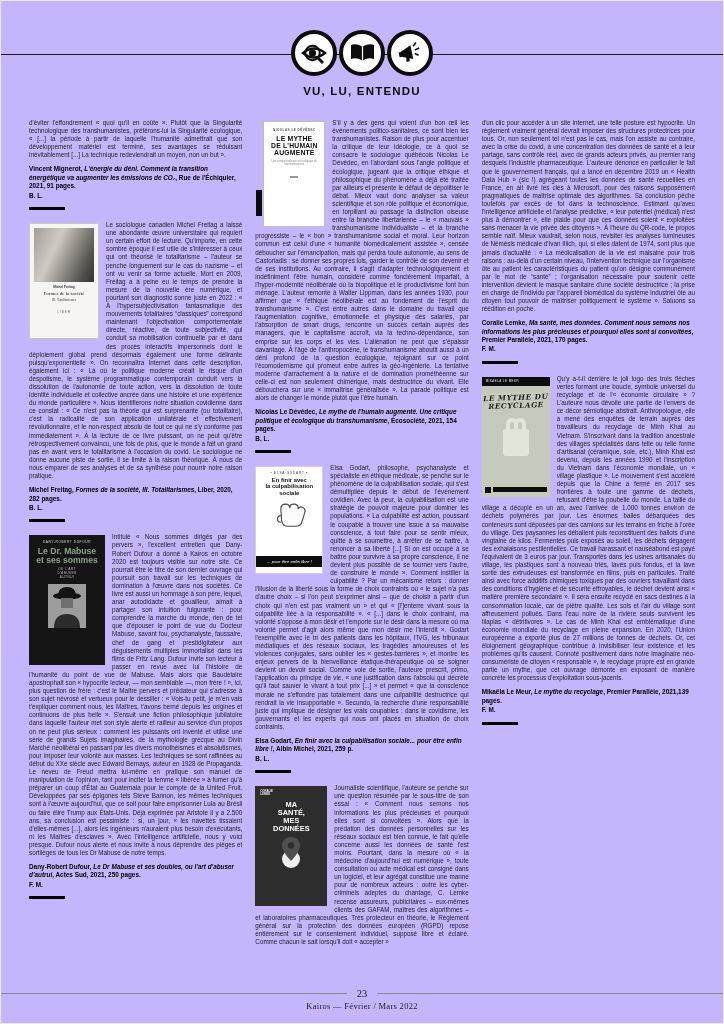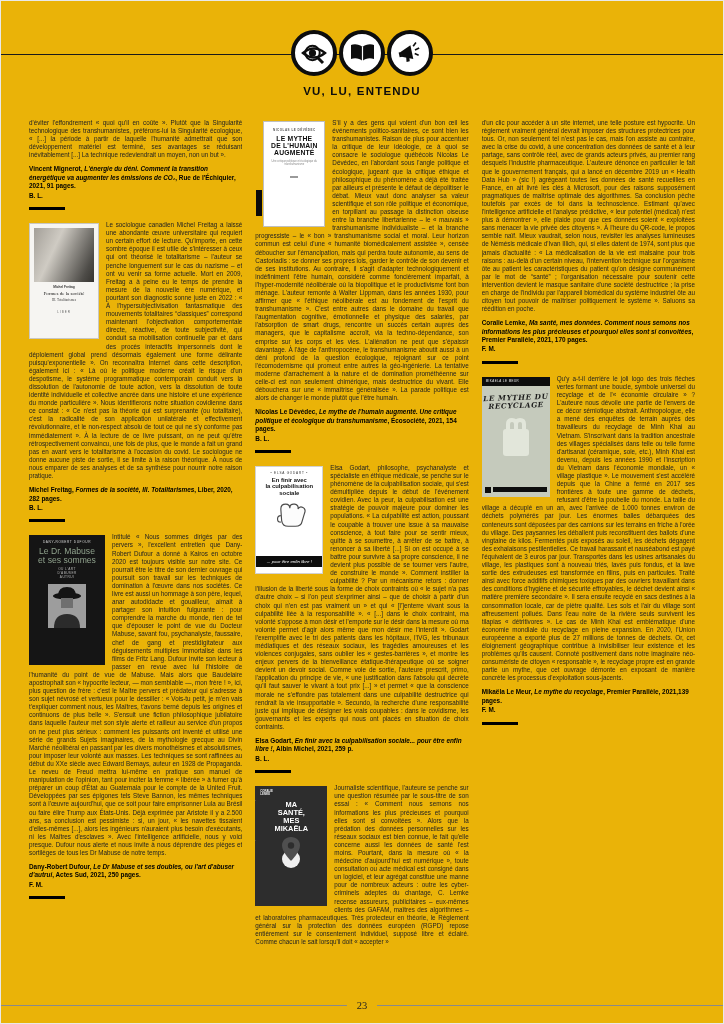--- a/index.html
+++ b/index.html
@@ -1,16 +1,16 @@
 <!DOCTYPE html>
 <html><head>
 <meta charset="utf-8">
 <style>
   html,body{margin:0;padding:0;background:#ffffff;}
-  .page{position:relative;width:724px;height:1024px;background:#eab308;overflow:hidden;
+  .page{position:relative;width:724px;height:1024px;background:#c4b5fd;overflow:hidden;
         font-family:"Liberation Sans",sans-serif;color:#1e1e1e;border:1px solid #e9e9e9;box-sizing:border-box;}
 
   
   .header{position:absolute;top:0;left:0;right:0;height:112px;}
   .header-rule{position:absolute;top:53px;left:0;right:0;border-top:1.6px solid #1a1a1a;}
   .circles{position:absolute;top:29px;left:0;right:0;display:flex;justify-content:center;gap:2px;}
   .circle{width:46px;height:46px;border-radius:50%;border:4px solid #0d0d0d;background:#fff;
           display:flex;align-items:center;justify-content:center;position:relative;z-index:2;box-sizing:border-box;}
   .header-title{position:absolute;top:84px;left:0;right:0;text-align:center;
                 font-size:11.5px;font-weight:800;letter-spacing:1.2px;color:#0d0d0d;}
@@ -34,21 +34,21 @@
   .cf-photo{width:60px;height:54px;margin:4px auto 3px;background:
      linear-gradient(115deg,#a39f98 0%,#cfcbc3 35%,#8d8a84 60%,#4e4c48 85%,#35332f 100%);}
   .cf-author{font-size:3.2px;font-weight:bold;color:#333;line-height:4px;}
   .cf-title{font-size:5px;line-height:5.6px;color:#111;margin-top:2px;font-family:"Liberation Serif",serif;}
   .cf-sub{font-size:3.4px;color:#444;margin-top:1.5px;font-family:"Liberation Serif",serif;}
   .cf-pub{font-size:3px;color:#666;margin-top:8px;letter-spacing:1px;}
 
   
   .cov-mabuse{width:76px;height:130px;background:#151515;text-align:center;padding-top:5px;}
   .cm-author{font-size:3.2px;color:#dadada;letter-spacing:0.6px;line-height:4px;}
-  .cm-title{font-size:8.6px;line-height:9px;font-weight:normal;color:#8fa18c;margin-top:3px;}
+  .cm-title{font-size:8.6px;line-height:9px;font-weight:bold;color:#8fa18c;margin-top:3px;}
   .cm-sub{font-size:3.2px;color:#b9b9b9;line-height:4px;margin-top:2px;letter-spacing:0.4px;}
   .cm-portrait{margin-top:5px;}
 
   
   .cov-ldv{width:62px;height:106px;background:#fff;border:1px solid #bfbfbf;text-align:center;padding-top:6px;}
   .lv-author{font-size:3px;font-weight:bold;color:#555;letter-spacing:0.5px;}
   .lv-title{font-size:6.8px;line-height:7.2px;font-weight:900;color:#0c0c0c;margin-top:3px;letter-spacing:0.2px;}
   .lv-sub{font-size:2.7px;color:#888;line-height:3.4px;margin-top:3px;padding:0 5px;}
   .lv-dash{width:8px;height:1.5px;background:#9a9a9a;margin:10px auto 0;}
   .eco-tab{position:absolute;left:-8px;top:68px;width:6px;height:26px;background:#0b0b0b;}
@@ -220,21 +220,21 @@
         <div class="dash"></div>
       </div>
 
       <div class="review">
         <div class="cover cov-lemke">
           <div class="cl-logo">CORALIE LEMKE</div>
           <div class="cl-mid">
             <span class="paren">(</span>
             <div class="cl-title">
               <div>MA SANTÉ,</div>
-              <div>MES MIKAËLA</div>
+              <div>MES DONNÉES</div>
             </div>
             <span class="paren">)</span>
           </div>
           <svg class="cl-pin" width="26" height="34" viewBox="0 0 26 34">
             <circle cx="13" cy="24" r="9" fill="#efefef"></circle>
             <path d="M13 2 C7.5 2 4 6 4 10.5 C4 17 13 26 13 26 C13 26 22 17 22 10.5 C22 6 18.5 2 13 2 Z" fill="#4f4f4f"></path>
             <circle cx="13" cy="10.5" r="3.2" fill="#2d2d2d"></circle>
           </svg>
         </div>
         <p class="body-text">Journaliste scientifique, l'auteure se penche sur une question résumée par le sous-titre de son essai : « Comment nous semons nos informations les plus précieuses et pourquoi elles sont si convoitées ». Alors que la prédation des données personnelles sur les réseaux sociaux est bien connue, le fait qu'elle concerne aussi les données de santé l'est moins. Pourtant, dans la mesure où « la médecine d'aujourd'hui est numérique », toute consultation ou acte médical est consigné dans un logiciel, et leur agrégat constitue une manne pour de nombreux acteurs : outre les cyber-criminels adeptes du chantage, C. Lemke recense assureurs, publicitaires – eux-mêmes clients des GAFAM, maîtres des algorithmes – et laboratoires pharmaceutiques. Très protecteur en théorie, le Règlement général sur la protection des données européen (RGPD) repose entièrement sur le consentement individuel, supposé libre et éclairé. Comme chacun le sait lorsqu'il doit « accepter »</p>
@@ -276,15 +276,16 @@
 
     </div>
   </div>
 
   <div class="footer">
     <div class="footer-row">
       <span class="fline"></span>
       <span class="pagenum">23</span>
       <span class="fline"></span>
     </div>
+    <div class="journal">Kairos — Février / Mars 2022</div>
   </div>
 
 </div>
 
 </body></html>

